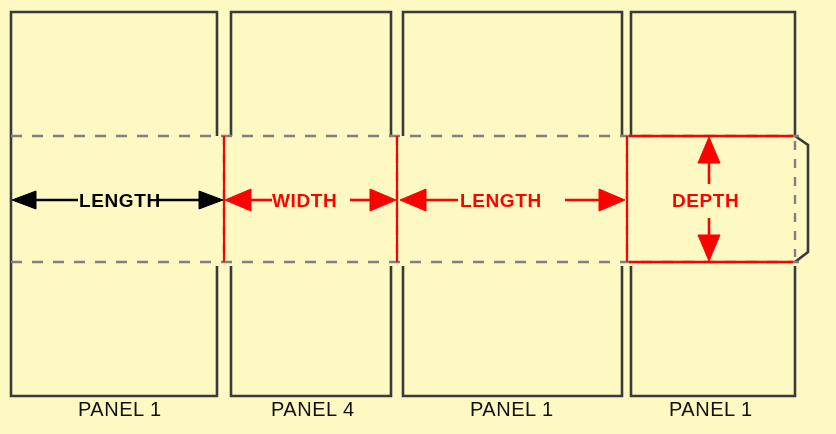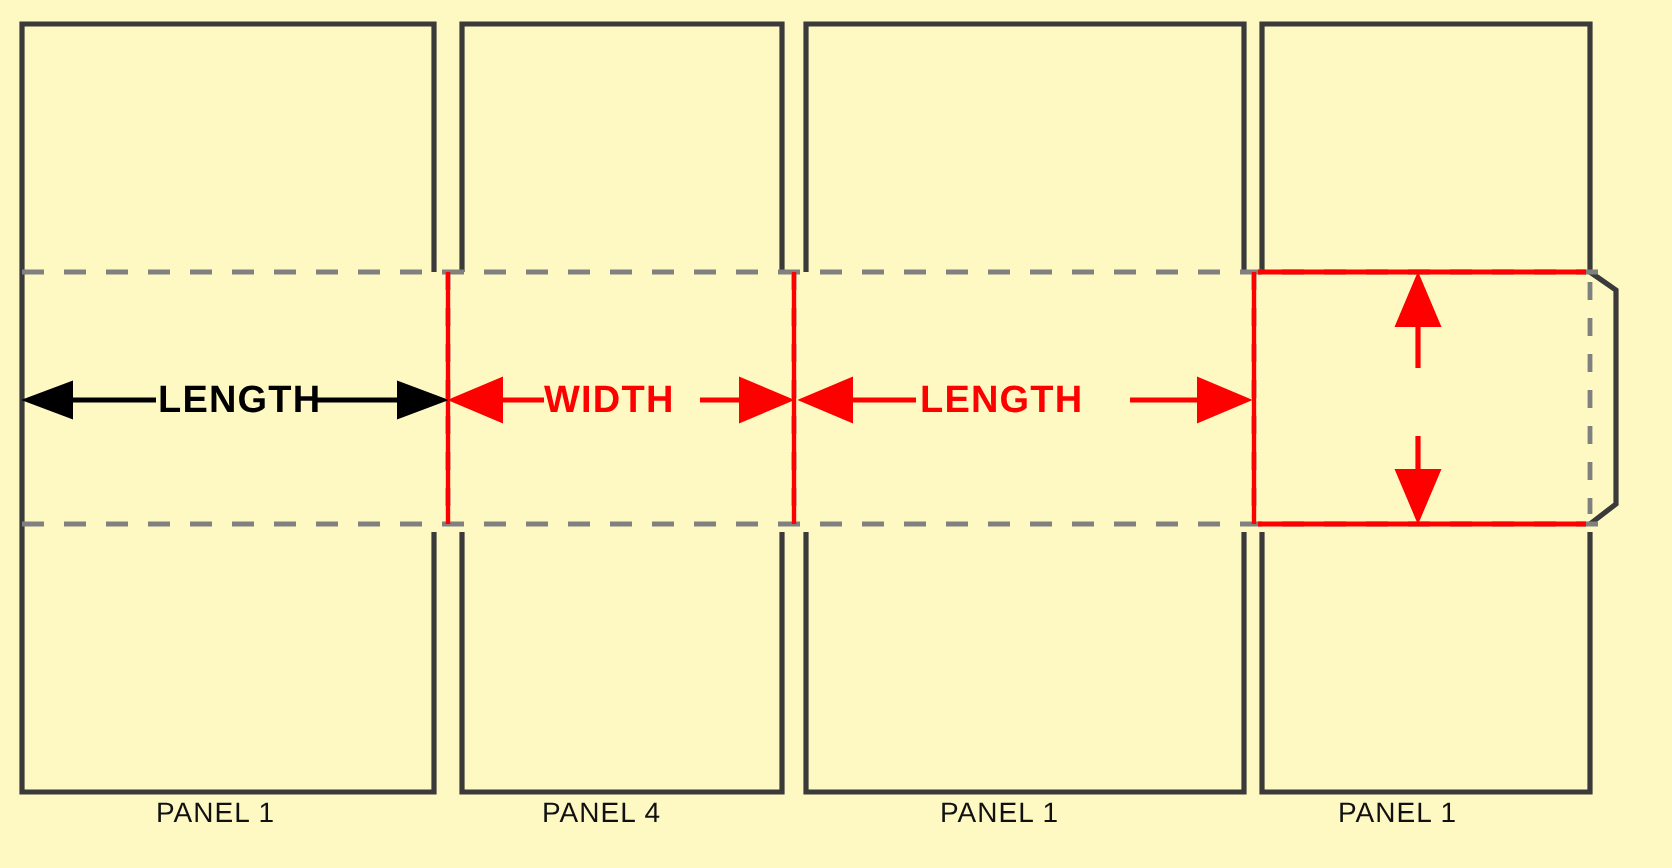--- a/index.html
+++ b/index.html
@@ -20,21 +20,21 @@
   #carton-svg {
     position: absolute;
     left: 0;
     top: 0;
     width: 836px;
     height: 434px;
     display: block;
   }
   .panel-caption {
     position: absolute;
-    font-size: 14px;
+    font-size: 20px;
     letter-spacing: 0.5px;
     color: #111111;
     white-space: nowrap;
     font-family: "Liberation Sans", sans-serif;
   }
   .dim-label {
     position: absolute;
     font-size: 19px;
     font-weight: bold;
     letter-spacing: 0.6px;
@@ -124,20 +124,21 @@
     </g>
 
   </svg>
 
   <div class="dim-label dim-black" style="left:79px; top:190px;">LENGTH</div>
 
   <div class="dim-label dim-red" style="left:272px; top:190px;">WIDTH</div>
 
   <div class="dim-label dim-red" style="left:460px; top:190px;">LENGTH</div>
 
+  <div class="dim-label dim-red" style="left:672px; top:190px;">DEPTH</div>
 
   <div class="panel-caption" style="left:78px; top:398px;">PANEL 1</div>
 
   <div class="panel-caption" style="left:271px; top:398px;">PANEL 4</div>
 
   <div class="panel-caption" style="left:470px; top:398px;">PANEL 1</div>
 
   <div class="panel-caption" style="left:669px; top:398px;">PANEL 1</div>
 
 </div>

